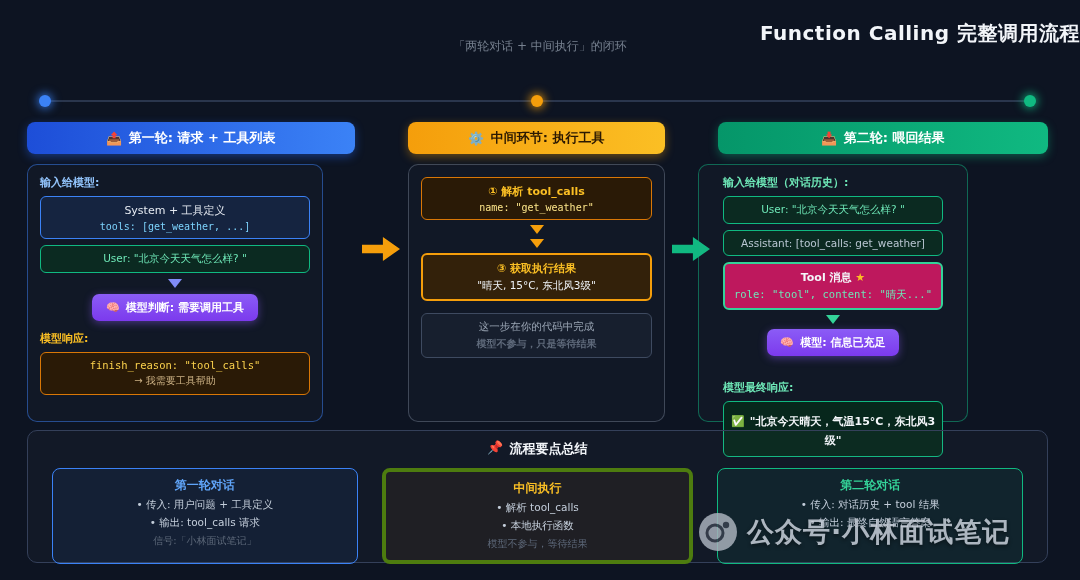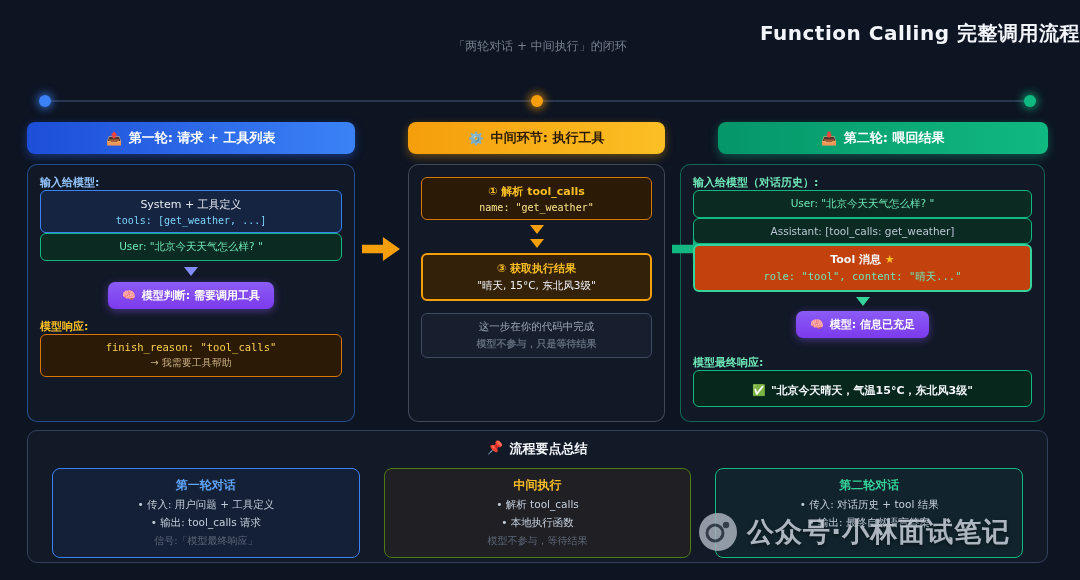--- a/index.html
+++ b/index.html
@@ -13,36 +13,36 @@
   .dot-blue{left:39px;background:#3b82f6;box-shadow:0 0 8px 2px rgba(59,130,246,.7);}
   .dot-orange{left:531px;background:#f59e0b;box-shadow:0 0 8px 2px rgba(245,158,11,.7);}
   .dot-green{left:1024px;background:#10b981;box-shadow:0 0 8px 2px rgba(16,185,129,.7);}
 
   .col-header{position:absolute;top:122px;height:32px;border-radius:8px;display:flex;align-items:center;justify-content:center;gap:6px;font-size:13px;font-weight:bold;}
   .h1{left:27px;width:328px;background:linear-gradient(90deg,#1d4ed8,#3b82f6);color:#fff;box-shadow:0 3px 10px rgba(37,99,235,.45);}
   .h2{left:408px;width:257px;background:linear-gradient(90deg,#f59e0b,#fbbf24);color:#2b1902;box-shadow:0 3px 10px rgba(245,158,11,.4);}
   .h3{left:718px;width:330px;background:linear-gradient(90deg,#059669,#10b981);color:#fff;box-shadow:0 3px 10px rgba(16,185,129,.4);}
 
   .col-body{position:absolute;top:164px;height:258px;border-radius:10px;background:rgba(148,163,184,.03);}
-  .b1{left:27px;width:328px;border:1px solid rgba(59,130,246,.5);padding:10px 12px;}
+  .b1{left:27px;width:296px;border:1px solid rgba(59,130,246,.5);padding:10px 12px;}
   .b2{left:408px;width:257px;border:1px solid rgba(148,163,184,.35);padding:12px;}
-  .b3{left:680px;width:365px;border:1px solid rgba(16,185,129,.5);padding:10px 12px;}
+  .b3{left:698px;width:270px;border:1px solid rgba(16,185,129,.5);padding:10px 24px;}
 
   .lbl{font-size:11px;font-weight:bold;}
   .lbl-blue{color:#93c5fd;}
   .lbl-amber{color:#fbbf24;margin-top:10px;}
   .lbl-green{color:#6ee7b7;}
 
-  .box{border-radius:6px;padding:6px 8px;text-align:center;}
+  .box{border-radius:6px;padding:6px 8px;text-align:center;margin-top:6px;}
   .box-blue{background:#152440;border:1px solid #3b82f6;}
   .box-green{background:#0b2a21;border:1px solid #10b981;}
   .box-amber{background:#2a1a06;border:1px solid #d97706;}
   .box-amber-strong{background:#33210a;border:2px solid #f59e0b;}
   .box-note{background:#171f2e;border:1px solid #3e4a60;margin-top:12px;}
-  .box-tool{background:#c2410c;border:2px solid #34d399;}
+  .box-tool{background:#be185d;border:2px solid #34d399;}
   .box-final{background:#07271c;border:1.5px solid #10b981;padding:8px 6px;}
 
   .mono{font-family:"DejaVu Sans Mono","Liberation Mono",monospace;}
   .t-white{color:#e5eaf1;font-size:11px;}
   .t-cyan{color:#7dd3fc;font-size:10px;margin-top:3px;}
   .t-green{color:#6ee7b7;font-size:10.5px;}
   .t-grayish{color:#b9c6d2;font-size:10.5px;}
   .t-amber-b{color:#fbbf24;font-size:11px;font-weight:bold;}
   .t-yellow{color:#fde68a;font-size:10px;margin-top:3px;}
   .t-amber-mono{color:#fcd34d;font-size:10.5px;}
@@ -63,21 +63,21 @@
 
   .harrow{position:absolute;top:237px;width:38px;height:24px;clip-path:polygon(0 32%,55% 32%,55% 0,100% 50%,55% 100%,55% 68%,0 68%);}
   .ha-orange{left:362px;background:#f59e0b;}
   .ha-green{left:672px;background:#10b981;}
 
   .summary{position:absolute;left:27px;top:430px;width:1021px;height:133px;border:1px solid #34405a;border-radius:10px;background:rgba(148,163,184,.04);}
   .summary-title{margin-top:9px;text-align:center;font-size:13px;font-weight:bold;color:#f2f5f9;display:flex;justify-content:center;gap:6px;}
   .cards{display:flex;gap:24px;padding:10px 24px 0;}
   .card{flex:1;border-radius:8px;padding:8px 10px 9px;text-align:center;}
   .card1{border:1px solid #3b82f6;background:rgba(59,130,246,.07);}
-  .card2{border:1px solid #4d7c0f;background:rgba(217,119,6,.07);}
+  .card2{border:4px solid #4d7c0f;background:rgba(217,119,6,.07);}
   .card3{border:1px solid #10b981;background:rgba(16,185,129,.07);}
   .card-title{font-size:12px;font-weight:bold;}
   .ct1{color:#60a5fa;} .ct2{color:#fbbf24;} .ct3{color:#34d399;}
   .card-line{font-size:10.5px;color:#c4cedb;margin-top:4px;}
   .card-note{font-size:10px;color:#5d6879;margin-top:4px;}
 
   .watermark{position:absolute;left:698px;top:512px;display:flex;align-items:center;gap:9px;opacity:.85;}
   .wm-icon{width:40px;height:40px;flex:0 0 40px;}
   .wm-text{font-size:27px;font-weight:bold;color:#c9d0da;text-shadow:0 2px 4px rgba(0,0,0,.55);letter-spacing:1px;white-space:nowrap;}
 </style>
@@ -162,38 +162,38 @@
         <span>Tool 消息</span>
         <span class="t-star">★</span>
       </div>
       <div class="t-green mono" style="margin-top:3px">role: "tool", content: "晴天..."</div>
     </div>
     <div class="darr arr-green"></div>
     <div class="pill">
       <span>🧠</span>
       <span>模型: 信息已充足</span>
     </div>
-    <div class="lbl lbl-green" style="margin-top:17px">模型最终响应:</div>
+    <div class="lbl lbl-green" style="margin-top:24px">模型最终响应:</div>
     <div class="box box-final">
       <span class="t-final">✅</span>
       <span class="t-final">"北京今天晴天，气温15°C，东北风3级"</span>
     </div>
   </div>
 
   <div class="summary">
     <div class="summary-title">
       <span>📌</span>
       <span>流程要点总结</span>
     </div>
     <div class="cards">
       <div class="card card1">
         <div class="card-title ct1">第一轮对话</div>
         <div class="card-line">• 传入: 用户问题 + 工具定义</div>
         <div class="card-line">• 输出: tool_calls 请求</div>
-        <div class="card-note">信号:「模型最终响应」</div>
+        <div class="card-note">信号:「小林面试笔记」</div>
       </div>
       <div class="card card2">
         <div class="card-title ct2">中间执行</div>
         <div class="card-line">• 解析 tool_calls</div>
         <div class="card-line">• 本地执行函数</div>
         <div class="card-note">模型不参与，等待结果</div>
       </div>
       <div class="card card3">
         <div class="card-title ct3">第二轮对话</div>
         <div class="card-line">• 传入: 对话历史 + tool 结果</div>

